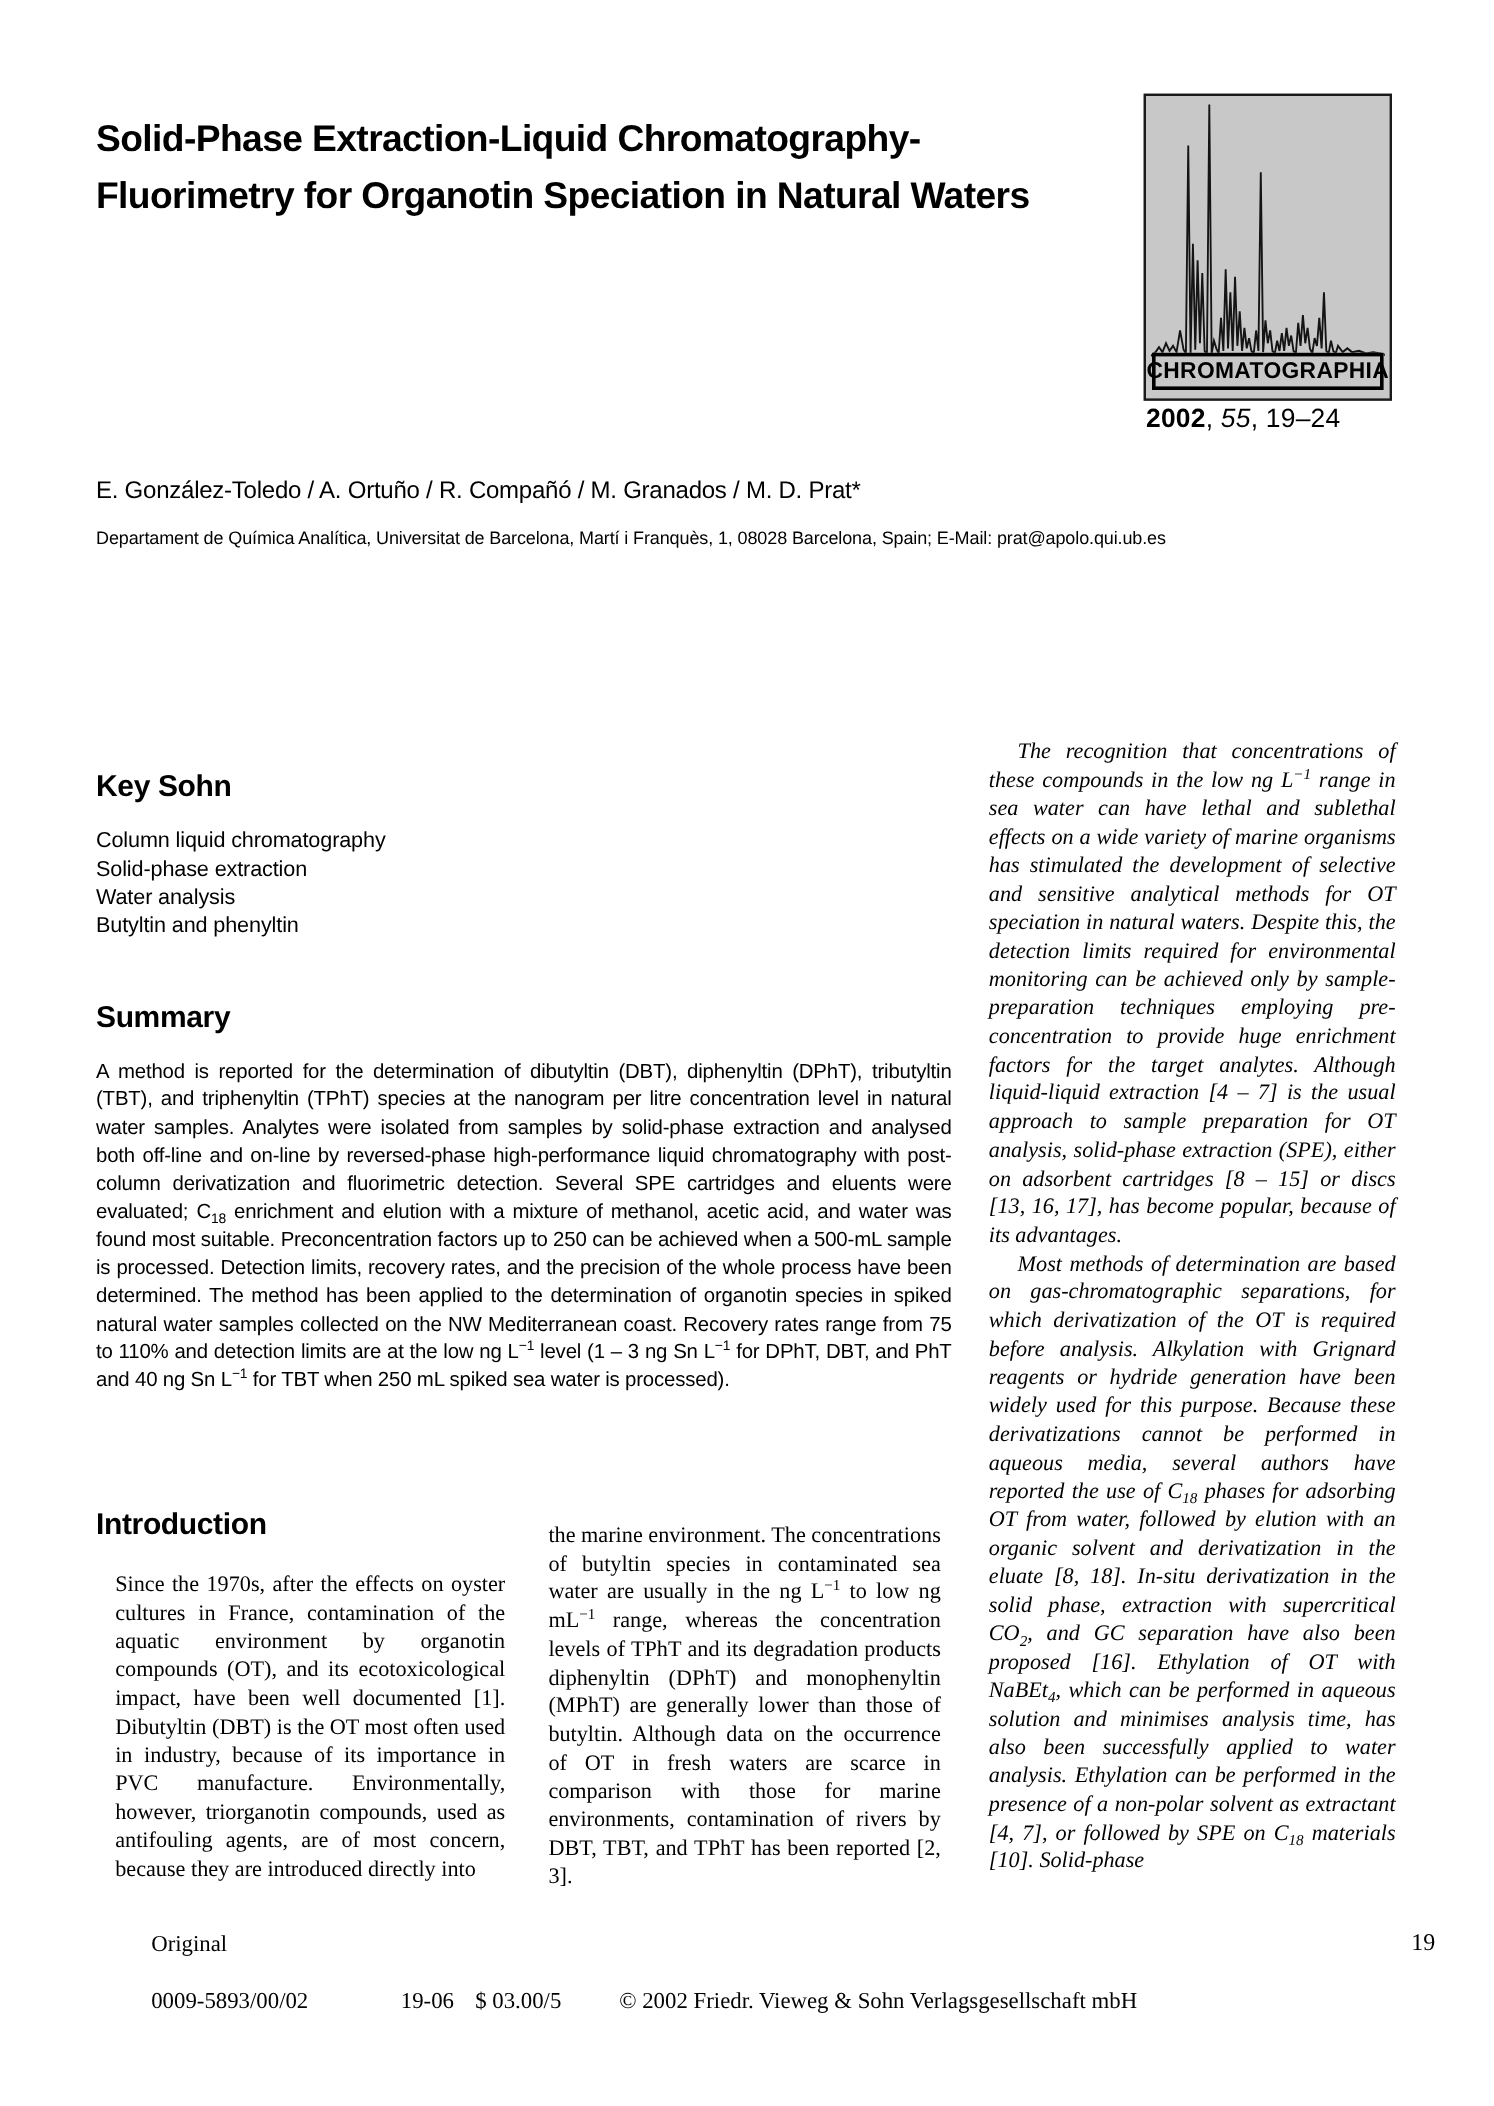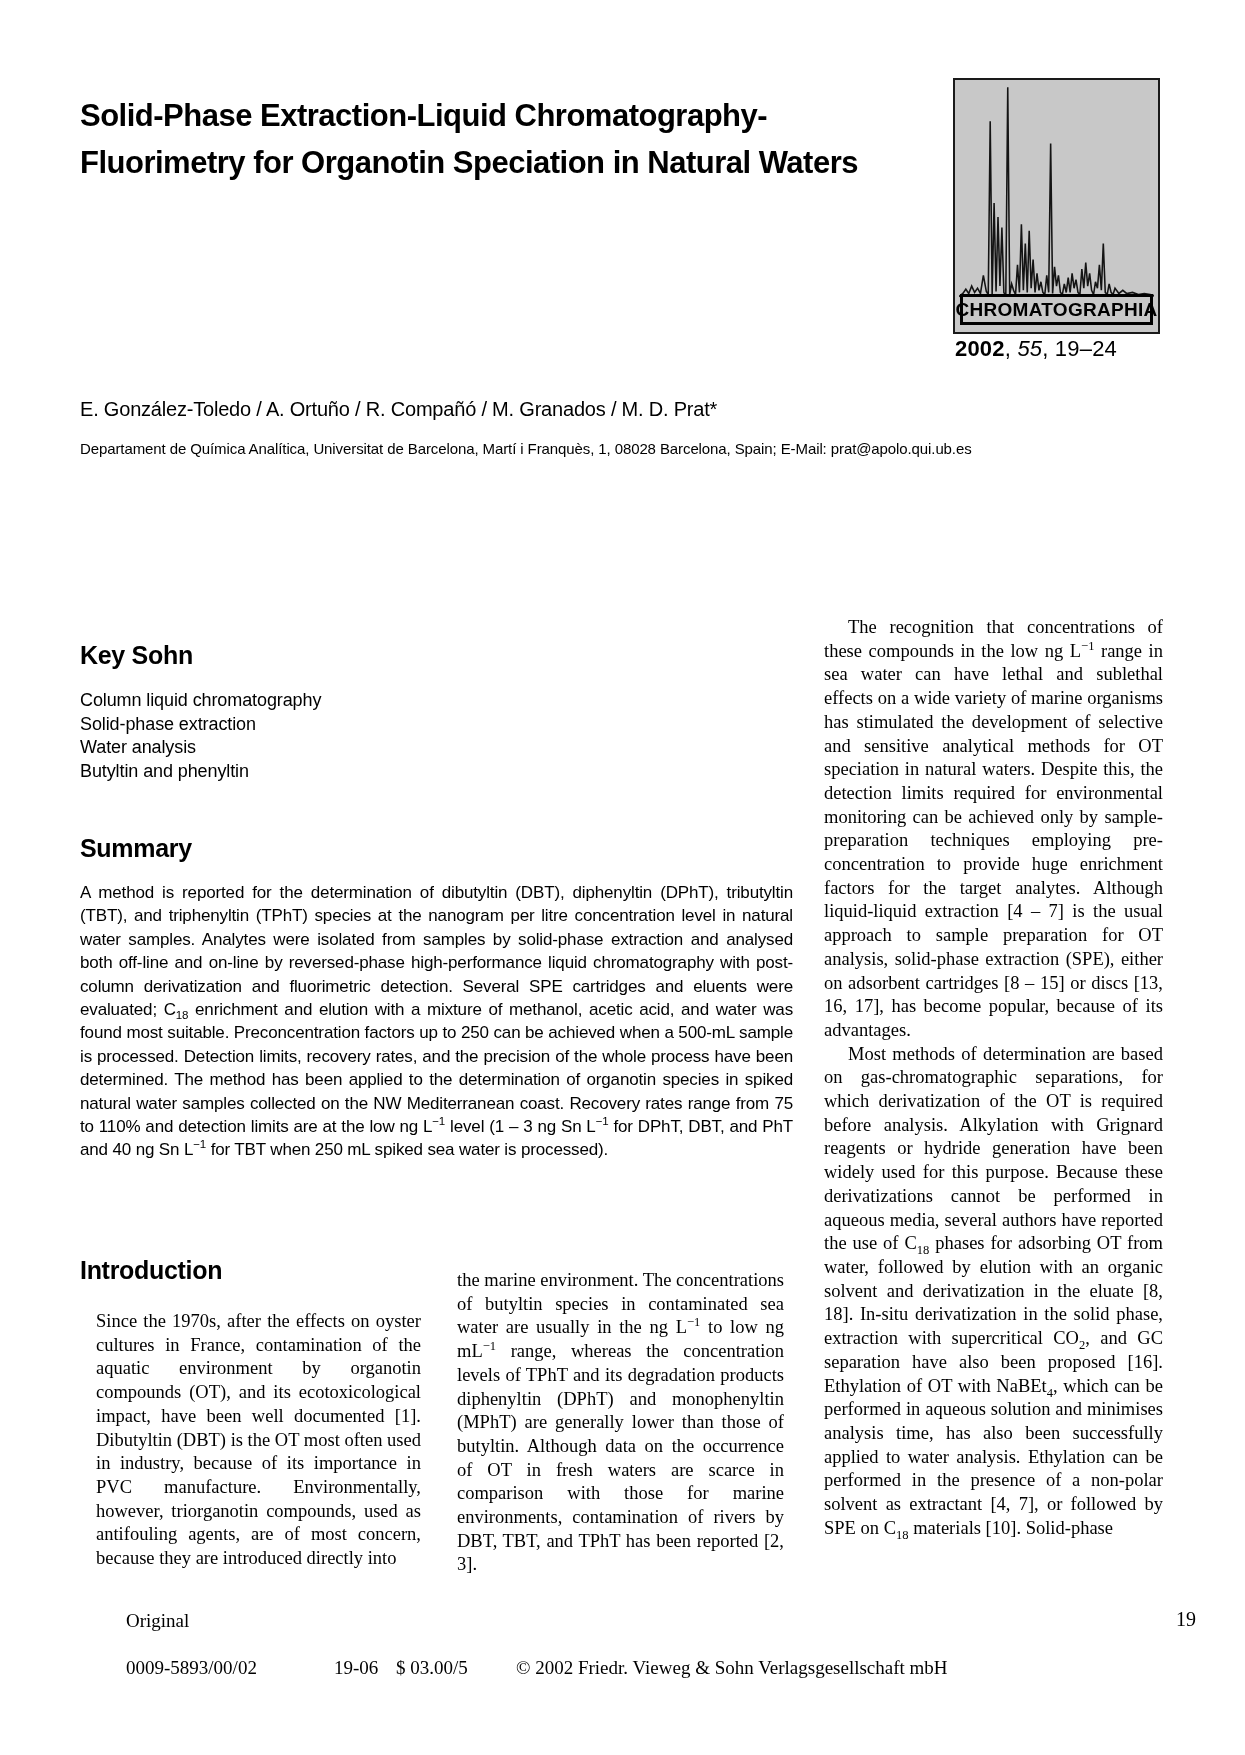--- a/index.html
+++ b/index.html
@@ -40,21 +40,21 @@
   .kw-list { position:absolute; left:80px; top:689px; font-size:18px; line-height:23.5px; letter-spacing:-0.1px; }
 
   .sum-heading { position:absolute; left:80px; top:834px; }
   .sum-text {
     position:absolute; left:80px; top:881px; width:713px;
     font-size:17px; line-height:23.4px; text-align:justify; letter-spacing:-0.15px;
   }
 
   .serif { font-family:"Liberation Serif", serif; }
   .bodycol { font-size:18.5px; line-height:23.7px; text-align:justify; }
-  .right-col { position:absolute; left:824px; top:616px; width:339px; }
+  .right-col { position:absolute; left:824px; top:616px; width:339px;font-style:italic; }
   .right-col p { text-indent:24px; }
 
   .intro-heading { position:absolute; left:80px; top:1256px; }
   .intro-col1 { position:absolute; left:96px; top:1310px; width:325px; }
   .intro-col2 { position:absolute; left:457px; top:1269px; width:327px; }
 
   .ft { font-size:19px;margin-left:44px; }
   .ft-original { position:absolute; left:82px; top:1610px; }
   .ft-journal { position:absolute; left:0; top:1610px; width:1245px; text-align:center; }
   .ft-journal .yr { font-weight:bold; }

